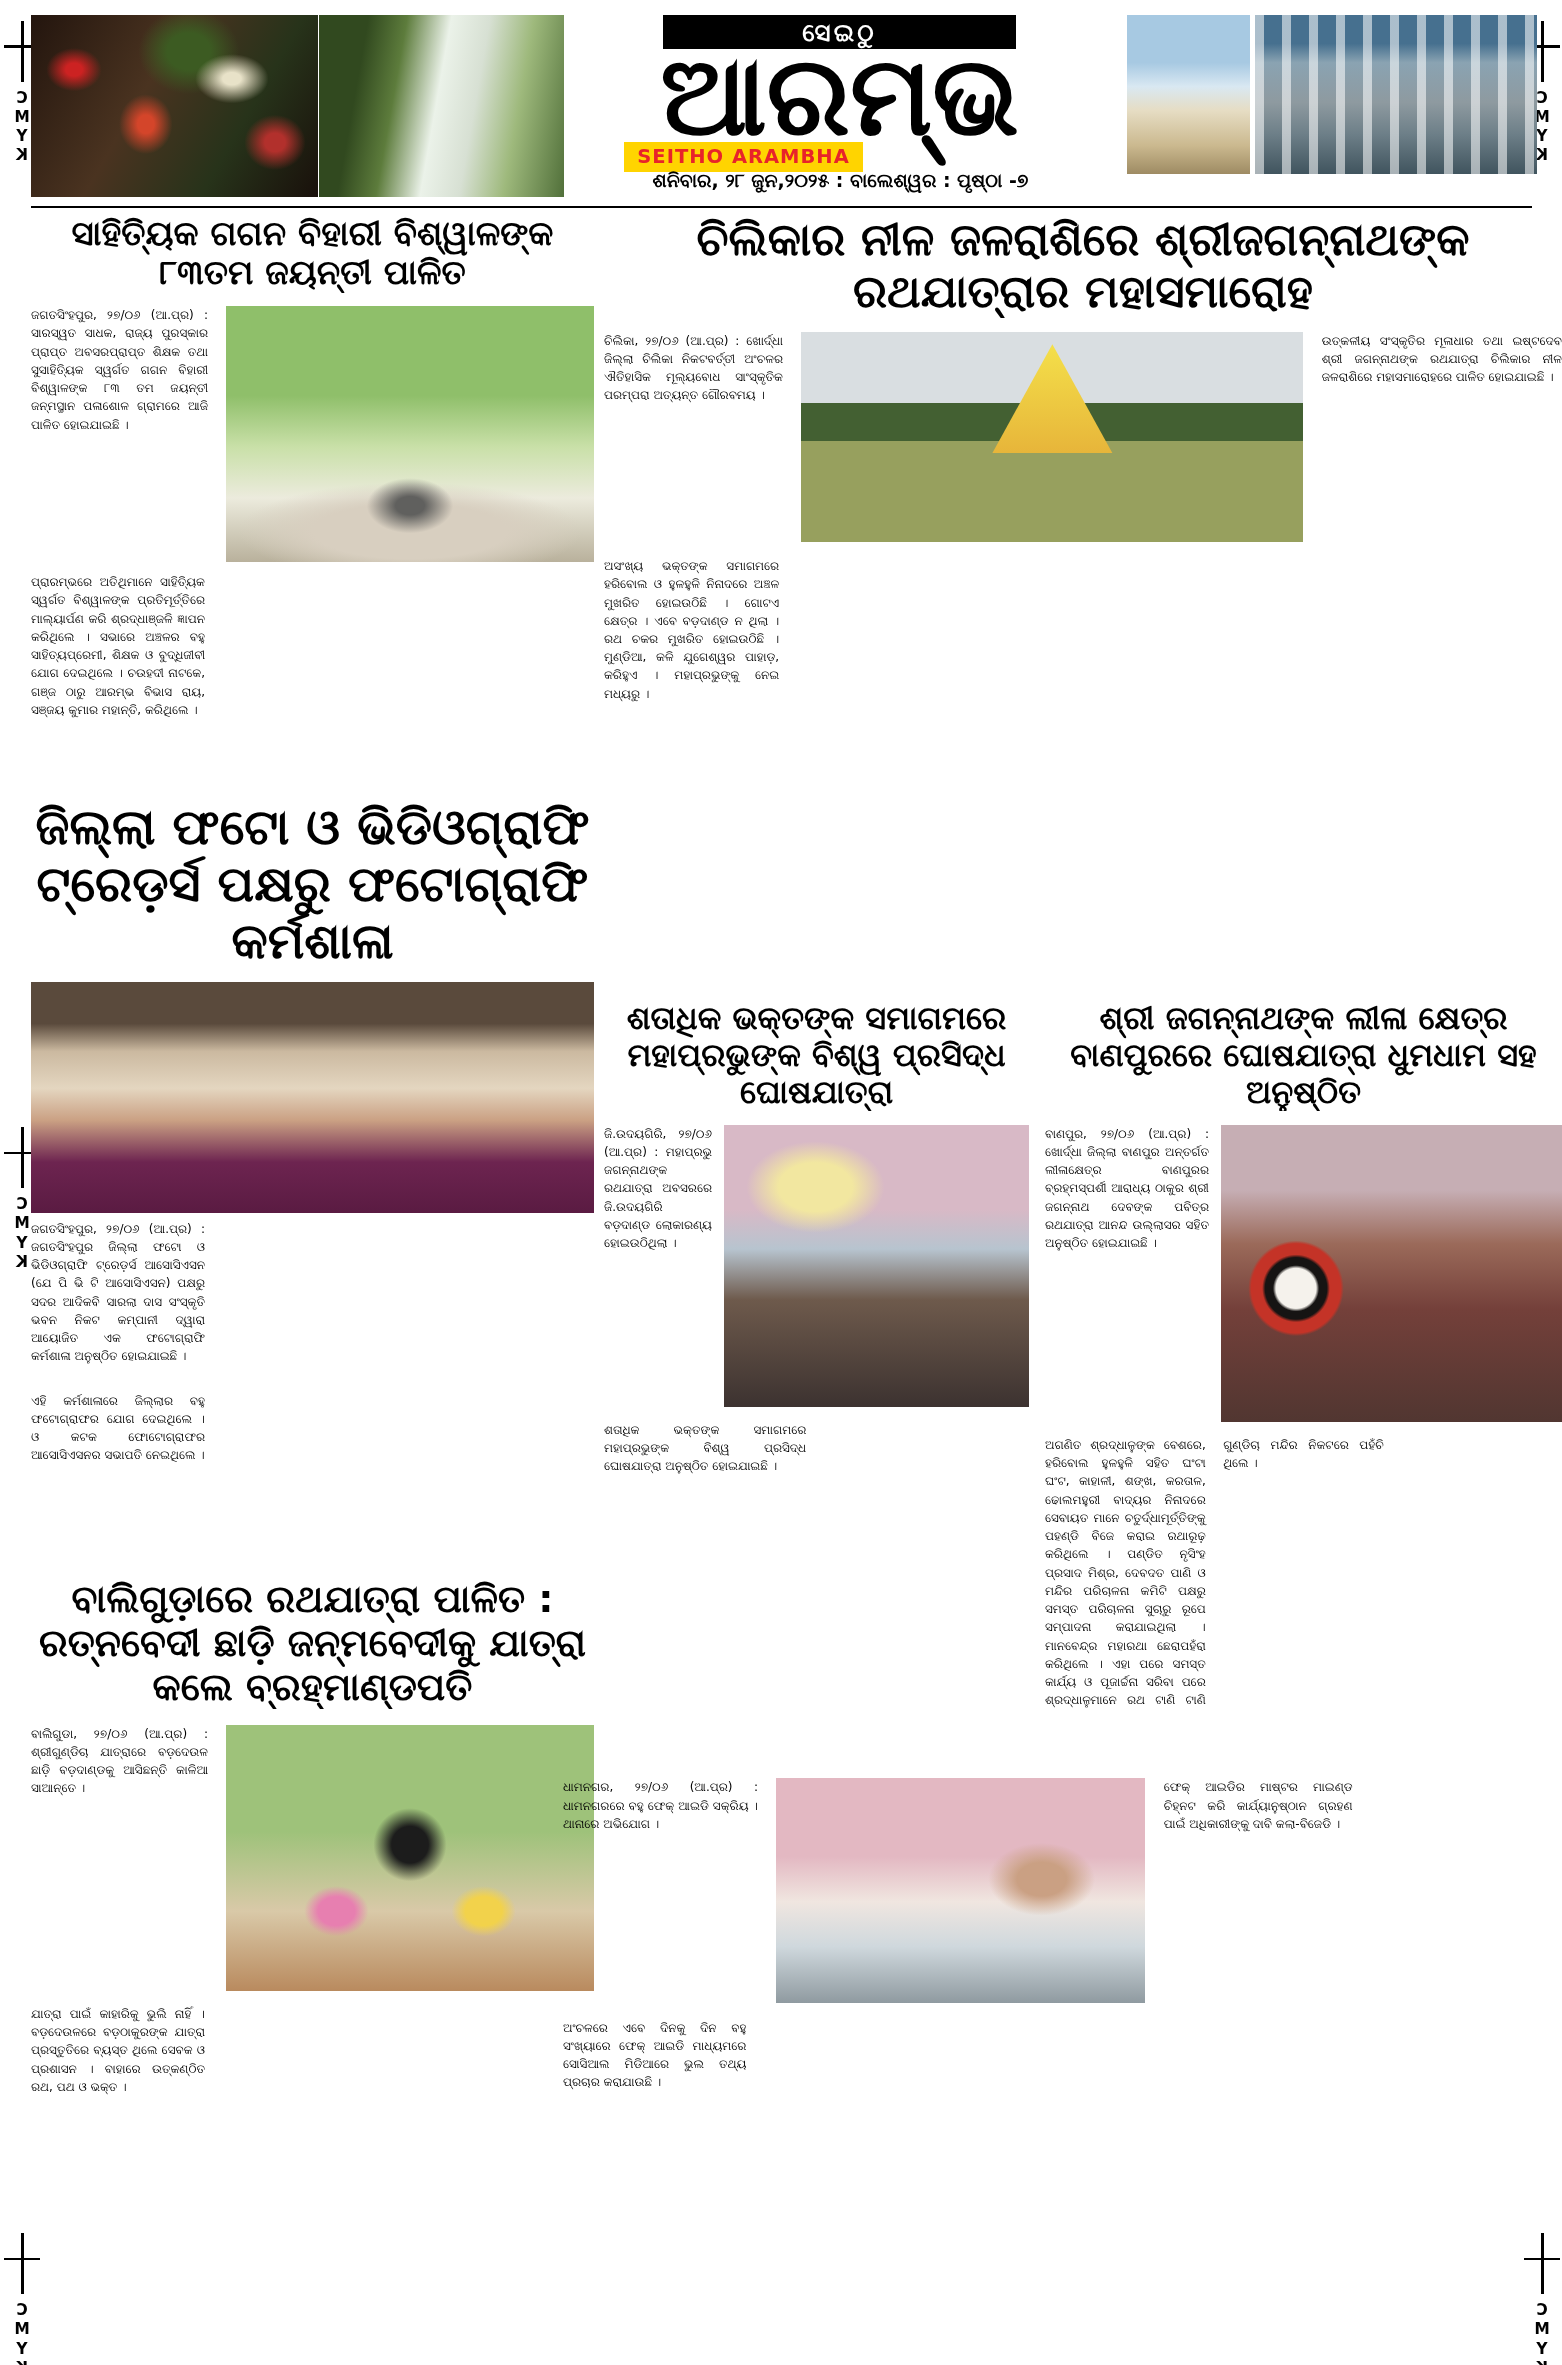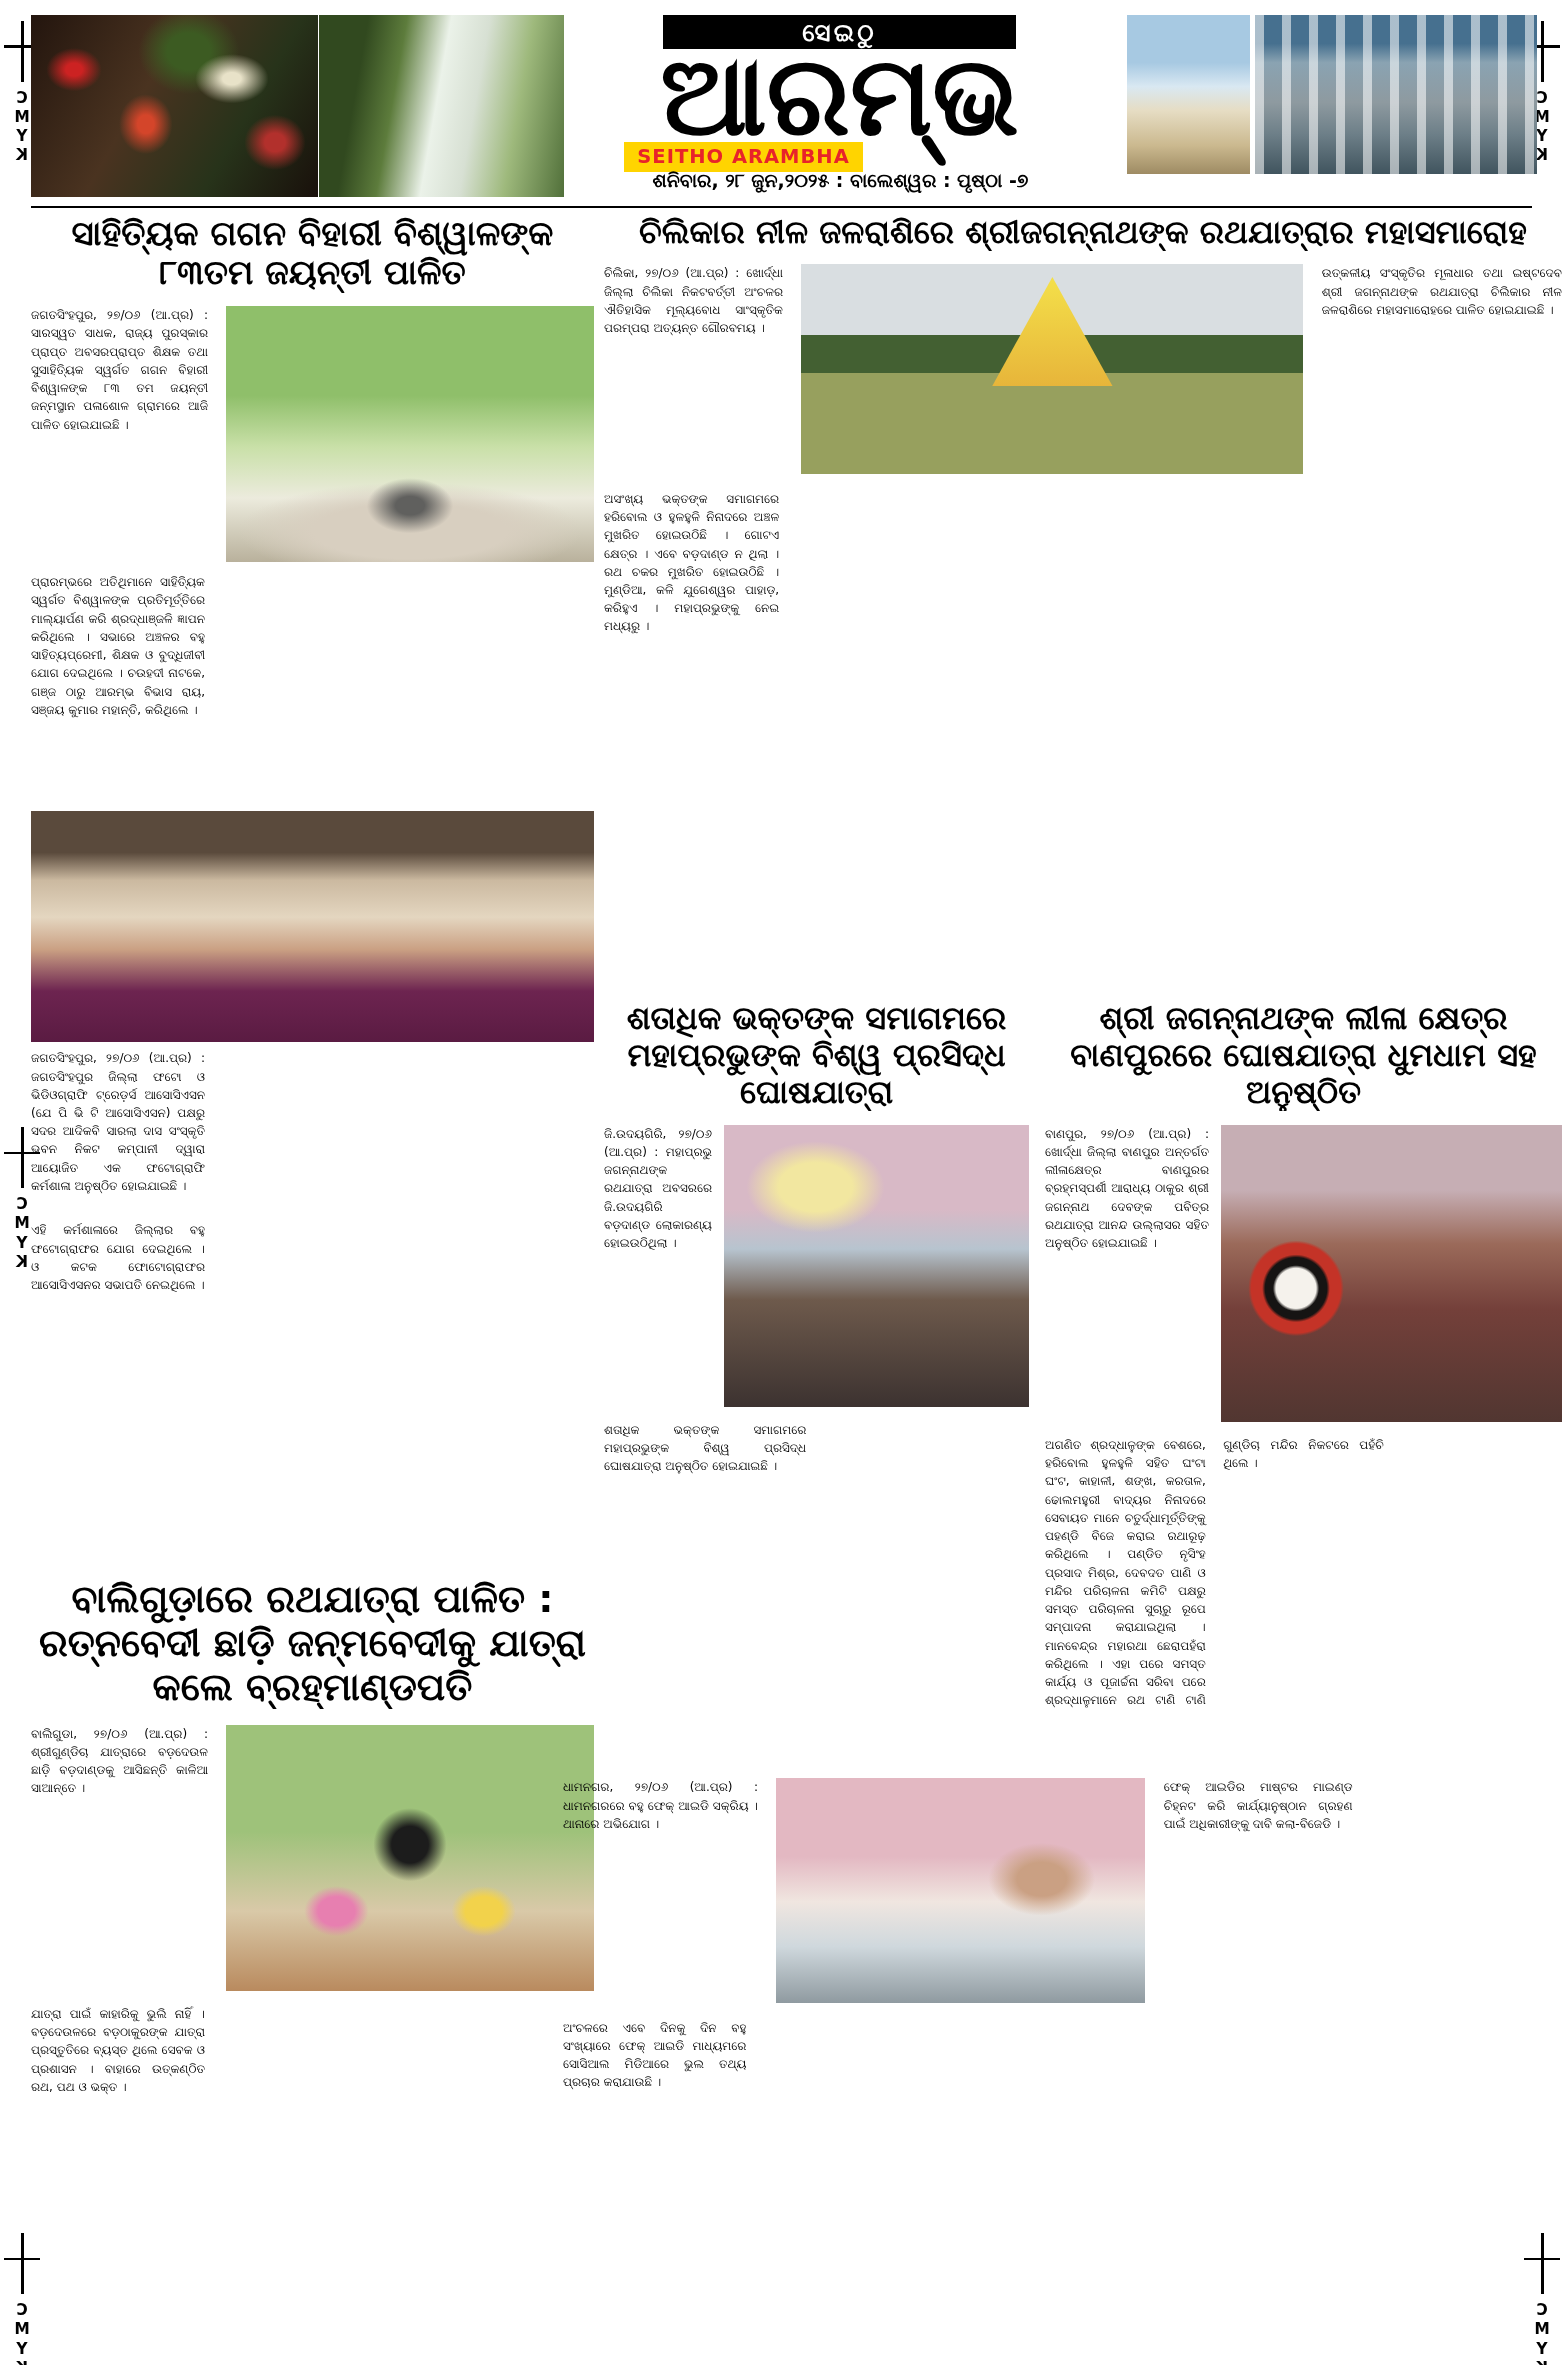--- a/index.html
+++ b/index.html
@@ -174,20 +174,21 @@
     <div class="row" style="margin-top:13.3px;height:256px;">
       <div class="bt" style="width:177px;height:256px;">ଜଗତସିଂହପୁର, ୨୭/୦୬ (ଆ.ପ୍ର) : ସାରସ୍ୱତ ସାଧକ, ରାଜ୍ୟ ପୁରସ୍କାର ପ୍ରାପ୍ତ ଅବସରପ୍ରାପ୍ତ ଶିକ୍ଷକ ତଥା ସୁସାହିତ୍ୟିକ ସ୍ୱର୍ଗତ ଗଗନ ବିହାରୀ ବିଶ୍ୱାଳଙ୍କ ୮୩ ତମ ଜୟନ୍ତୀ ଜନ୍ମସ୍ଥାନ ପଳାଶୋଳ ଗ୍ରାମରେ ଆଜି ପାଳିତ ହୋଇଯାଇଛି ।</div>
       <div class="photo ph-memorial" style="flex:1;height:256px;"></div>
     </div>
     <div style="height:225px;margin-top:11px;">
       <div class="bt c3">ପ୍ରାରମ୍ଭରେ ଅତିଥିମାନେ ସାହିତ୍ୟିକ ସ୍ୱର୍ଗତ ବିଶ୍ୱାଳଙ୍କ ପ୍ରତିମୂର୍ତ୍ତିରେ ମାଲ୍ୟାର୍ପଣ କରି ଶ୍ରଦ୍ଧାଞ୍ଜଳି ଜ୍ଞାପନ କରିଥିଲେ । ସଭାରେ ଅଞ୍ଚଳର ବହୁ ସାହିତ୍ୟପ୍ରେମୀ, ଶିକ୍ଷକ ଓ ବୁଦ୍ଧିଜୀବୀ ଯୋଗ ଦେଇଥିଲେ । ଚଉହଦୀ ନାଟକେ, ଗଞ୍ଜ ଠାରୁ ଆରମ୍ଭ ବିଭାସ ରାୟ, ସଞ୍ଜୟ କୁମାର ମହାନ୍ତି, କରିଥିଲେ ।</div>
     </div>
   </div>
 
   <div class="abs" style="left:31px;top:800px;width:563px;">
+    <div class="hl" style="font-size:49px;">ଜିଲ୍ଲା ଫଟୋ ଓ ଭିଡିଓଗ୍ରାଫି ଟ୍ରେଡ଼ର୍ସ ପକ୍ଷରୁ ଫଟୋଗ୍ରାଫି କର୍ମଶାଳା</div>
     <div class="photo ph-workshop" style="width:563px;height:231px;margin-top:11.3px;"></div>
     <div style="height:154px;margin-top:7px;">
       <div class="bt c3">ଜଗତସିଂହପୁର, ୨୭/୦୬ (ଆ.ପ୍ର) : ଜଗତସିଂହପୁର ଜିଲ୍ଲା ଫଟୋ ଓ ଭିଡିଓଗ୍ରାଫି ଟ୍ରେଡ଼ର୍ସ ଆସୋସିଏସନ (ଯେ ପି ଭି ଟି ଆସୋସିଏସନ) ପକ୍ଷରୁ ସଦର ଆଦିକବି ସାରଲା ଦାସ ସଂସ୍କୃତି ଭବନ ନିକଟ କମ୍ପାନୀ ଦ୍ୱାରା ଆୟୋଜିତ ଏକ ଫଟୋଗ୍ରାଫି କର୍ମଶାଳା ଅନୁଷ୍ଠିତ ହୋଇଯାଇଛି ।</div>
     </div>
     <div style="height:215px;margin-top:18px;">
       <div class="bt c3">ଏହି କର୍ମଶାଳାରେ ଜିଲ୍ଲାର ବହୁ ଫଟୋଗ୍ରାଫର ଯୋଗ ଦେଇଥିଲେ । ଓ କଟକ ଫୋଟୋଗ୍ରାଫର ଆସୋସିଏସନର ସଭାପତି ନେଇଥିଲେ ।</div>
     </div>
   </div>
 
   <div class="abs" style="left:31px;top:1577px;width:563px;">
@@ -195,21 +196,21 @@
     <div class="row" style="margin-top:15.4px;height:266px;">
       <div class="bt" style="width:177px;height:266px;">ବାଲିଗୁଡା, ୨୭/୦୬ (ଆ.ପ୍ର) : ଶ୍ରୀଗୁଣ୍ଡିଚା ଯାତ୍ରାରେ ବଡ଼ଦେଉଳ ଛାଡ଼ି ବଡ଼ଦାଣ୍ଡକୁ ଆସିଛନ୍ତି କାଳିଆ ସାଆନ୍ତେ ।</div>
       <div class="photo ph-baliguda" style="flex:1;height:266px;"></div>
     </div>
     <div style="height:307px;margin-top:14.3px;">
       <div class="bt c3">ଯାତ୍ରା ପାଇଁ କାହାରିକୁ ଭୁଲି ନାହିଁ । ବଡ଼ଦେଉଳରେ ବଡ଼ଠାକୁରଙ୍କ ଯାତ୍ରା ପ୍ରସ୍ତୁତିରେ ବ୍ୟସ୍ତ ଥିଲେ ସେବକ ଓ ପ୍ରଶାସନ । ବାହାରେ ଉତ୍କଣ୍ଠିତ ରଥ, ପଥ ଓ ଭକ୍ତ ।</div>
     </div>
   </div>
 
   <div class="abs" style="left:604px;top:214px;width:958px;">
-    <div class="hl" style="font-size:32px;">ଚିଲିକାର ନୀଳ ଜଳରାଶିରେ ଶ୍ରୀଜଗନ୍ନାଥଙ୍କ ରଥଯାତ୍ରାର ମହାସମାରୋହ</div>
+    <div class="hl" style="font-size:45px;">ଚିଲିକାର ନୀଳ ଜଳରାଶିରେ ଶ୍ରୀଜଗନ୍ନାଥଙ୍କ ରଥଯାତ୍ରାର ମହାସମାରୋହ</div>
     <div class="row" style="margin-top:13.3px;height:210px;">
       <div class="bt" style="width:179px;height:210px;">ଚିଲିକା, ୨୭/୦୬ (ଆ.ପ୍ର) : ଖୋର୍ଦ୍ଧା ଜିଲ୍ଲା ଚିଲିକା ନିକଟବର୍ତ୍ତୀ ଅଂଚଳର ଐତିହାସିକ ମୂଲ୍ୟବୋଧ ସାଂସ୍କୃତିକ ପରମ୍ପରା ଅତ୍ୟନ୍ତ ଗୌରବମୟ ।</div>
       <div class="photo ph-boat" style="width:502px;height:210px;"></div>
       <div class="bt" style="flex:1;height:210px;">ଉତ୍କଳୀୟ ସଂସ୍କୃତିର ମୂଳାଧାର ତଥା ଇଷ୍ଟଦେବ ଶ୍ରୀ ଜଗନ୍ନାଥଙ୍କ ରଥଯାତ୍ରା ଚିଲିକାର ନୀଳ ଜଳରାଶିରେ ମହାସମାରୋହରେ ପାଳିତ ହୋଇଯାଇଛି ।</div>
     </div>
     <div style="height:461px;margin-top:15.4px;">
       <div class="bt c5">ଅସଂଖ୍ୟ ଭକ୍ତଙ୍କ ସମାଗମରେ ହରିବୋଲ ଓ ହୁଳହୁଳି ନିନାଦରେ ଅଞ୍ଚଳ ମୁଖରିତ ହୋଇଉଠିଛି । ଗୋଟଏ କ୍ଷେତ୍ର । ଏବେ ବଡ଼ଦାଣ୍ଡ ନ ଥିଲା । ରଥ ଚକର ମୁଖରିତ ହୋଇଉଠିଛି । ମୁଣ୍ଡିଆ, କଳି ଯୁଗେଶ୍ୱର ପାହାଡ଼, କରିହୁଏ । ମହାପ୍ରଭୁଙ୍କୁ ନେଇ ମଧ୍ୟରୁ ।</div>
     </div>
   </div>
 

